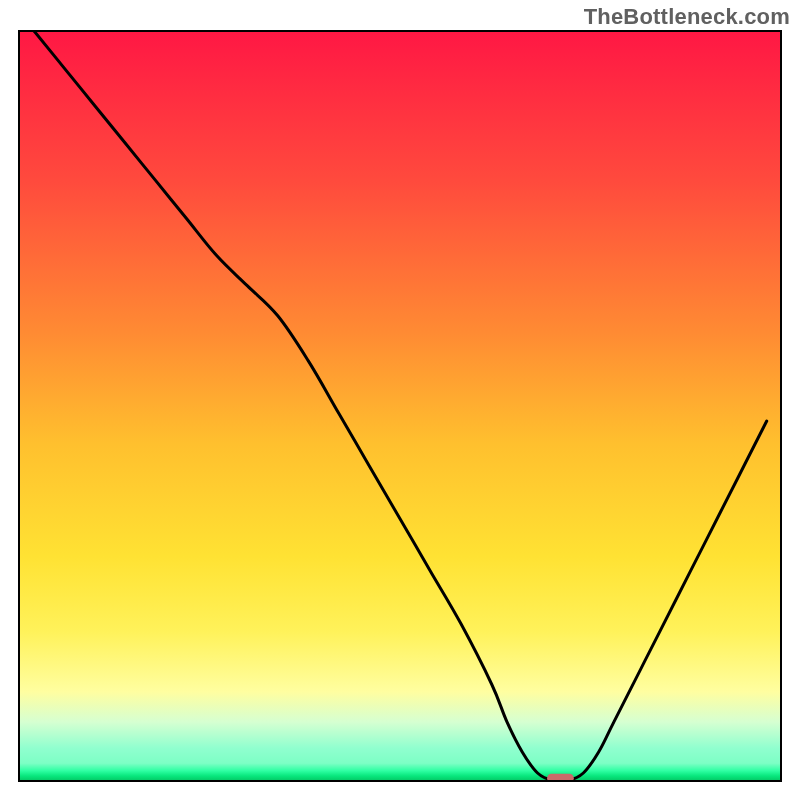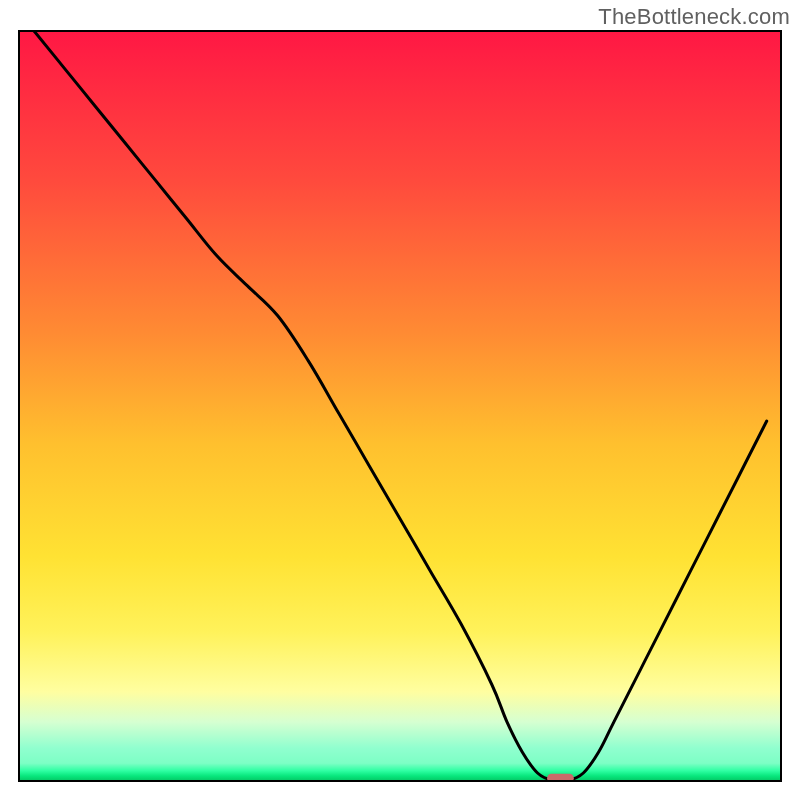--- a/index.html
+++ b/index.html
@@ -15,21 +15,21 @@
     position: relative;
     width: 800px;
     height: 800px;
   }
   .watermark {
     position: absolute;
     top: 4px;
     right: 10px;
     color: #606060;
     font-size: 22px;
-    font-weight: 400;
+    font-weight: 700;
     letter-spacing: 0.2px;
     z-index: 20;
   }
   .frame {
     position: absolute;
     left: 18px;
     top: 30px;
     width: 764px;
     height: 752px;
   }

